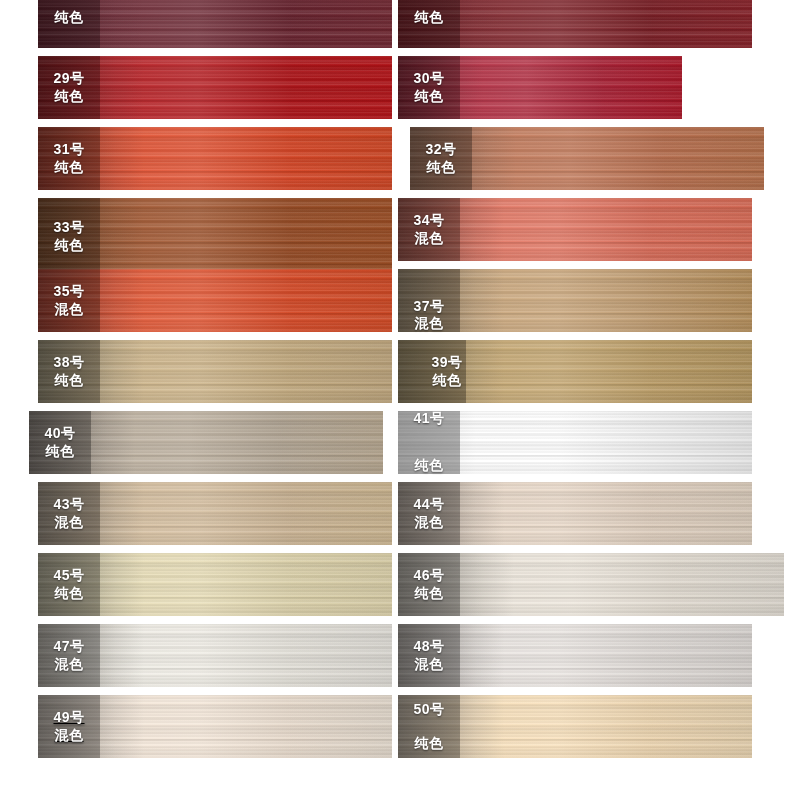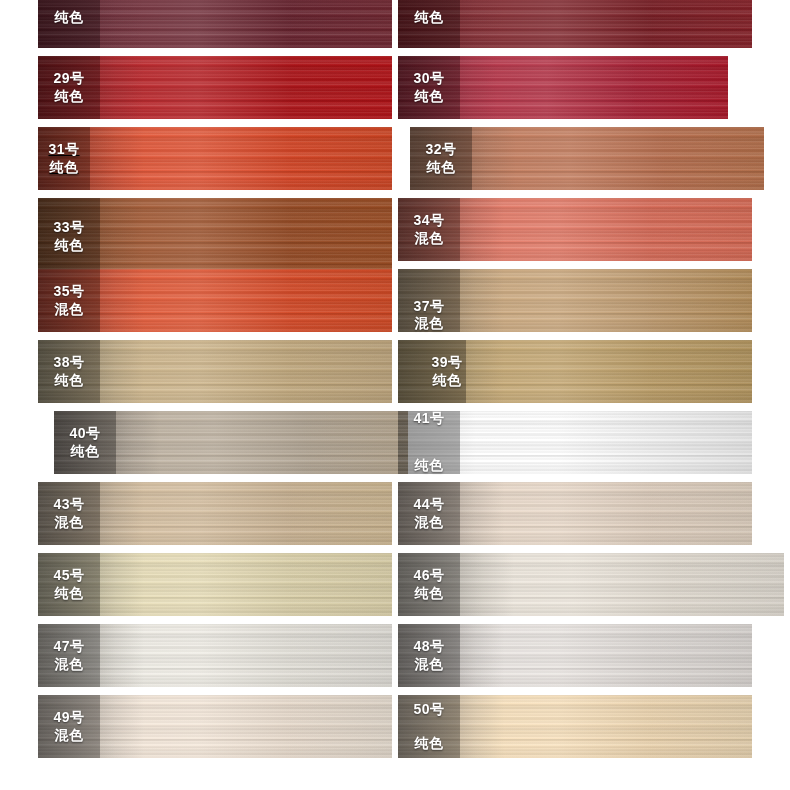--- a/index.html
+++ b/index.html
@@ -103,38 +103,38 @@
       <div class="swatch" style="background: linear-gradient(to right, rgb(125, 27, 32) 0%, rgb(181, 21, 26) 30%, rgb(181, 21, 26) 70%, rgb(195, 20, 25) 100%);">
         <div class="fiber"></div>
         <div class="fiber2"></div>
         <div class="sheen"></div>
       </div>
       <div class="label-cell" style="width: 62px; background: rgba(0, 0, 0, 0.3);">
         <span class="num">29号</span>
         <span class="kind">纯色</span>
       </div>
     </div>
-    <div class="swatch-row" style="left: 398px; top: 56px; width: 330px; height: 63px;">
+    <div class="swatch-row" style="left: 398px; top: 56px; width: 284px; height: 63px;">
       <div class="swatch" style="background: linear-gradient(to right, rgb(124, 34, 49) 0%, rgb(176, 37, 58) 30%, rgb(176, 37, 58) 70%, rgb(184, 24, 43) 100%);">
         <div class="fiber"></div>
         <div class="fiber2"></div>
         <div class="sheen"></div>
       </div>
       <div class="label-cell" style="width: 62px; background: rgba(0, 0, 0, 0.3);">
         <span class="num">30号</span>
         <span class="kind">纯色</span>
       </div>
     </div>
     <div class="swatch-row" style="left: 38px; top: 127px; width: 354px; height: 63px;">
       <div class="swatch" style="background: linear-gradient(to right, rgb(140, 51, 38) 0%, rgb(223, 72, 39) 30%, rgb(223, 72, 39) 70%, rgb(224, 74, 37) 100%);">
         <div class="fiber"></div>
         <div class="fiber2"></div>
         <div class="sheen"></div>
       </div>
-      <div class="label-cell" style="width: 52px; background: rgba(0, 0, 0, 0.3); text-decoration: underline;">
+      <div class="label-cell" style="width: 62px; background: rgba(0, 0, 0, 0.3);">
         <span class="num">31号</span>
         <span class="kind">纯色</span>
       </div>
     </div>
     <div class="swatch-row" style="left: 410px; top: 127px; width: 354px; height: 63px;">
       <div class="swatch" style="background: linear-gradient(to right, rgb(138, 100, 80) 0%, rgb(191, 115, 82) 30%, rgb(191, 115, 82) 70%, rgb(194, 119, 79) 100%);">
         <div class="fiber"></div>
         <div class="fiber2"></div>
         <div class="sheen"></div>
       </div>
@@ -202,21 +202,21 @@
       <div class="swatch" style="background: linear-gradient(to right, rgb(138, 124, 92) 0%, rgb(195, 164, 108) 30%, rgb(195, 164, 108) 70%, rgb(193, 161, 102) 100%);">
         <div class="fiber"></div>
         <div class="fiber2"></div>
         <div class="sheen"></div>
       </div>
       <div class="label-cell" style="width: 68px; background: rgba(0, 0, 0, 0.3); padding-left: 30px;">
         <span class="num">39号</span>
         <span class="kind">纯色</span>
       </div>
     </div>
-    <div class="swatch-row" style="left: 54px; top: 411px; width: 354px; height: 63px;">
+    <div class="swatch-row" style="left: 29px; top: 411px; width: 354px; height: 63px;">
       <div class="swatch" style="background: linear-gradient(to right, rgb(119, 112, 106) 0%, rgb(187, 174, 156) 30%, rgb(187, 174, 156) 70%, rgb(197, 180, 155) 100%);">
         <div class="fiber"></div>
         <div class="fiber2"></div>
         <div class="sheen"></div>
       </div>
       <div class="label-cell" style="width: 62px; background: rgba(0, 0, 0, 0.3);">
         <span class="num">40号</span>
         <span class="kind">纯色</span>
       </div>
     </div>
@@ -296,21 +296,21 @@
         <span class="num">48号</span>
         <span class="kind">混色</span>
       </div>
     </div>
     <div class="swatch-row" style="left: 38px; top: 695px; width: 354px; height: 63px;">
       <div class="swatch" style="background: linear-gradient(to right, rgb(163, 156, 148) 0%, rgb(244, 230, 215) 30%, rgb(244, 230, 215) 70%, rgb(246, 235, 221) 100%);">
         <div class="fiber"></div>
         <div class="fiber2"></div>
         <div class="sheen"></div>
       </div>
-      <div class="label-cell" style="width: 62px; background: rgba(0, 0, 0, 0.3);">
+      <div class="label-cell" style="width: 62px; background: rgba(0, 0, 0, 0.3); text-decoration: underline;">
         <span class="num">49号</span>
         <span class="kind">混色</span>
       </div>
     </div>
     <div class="swatch-row" style="left: 398px; top: 695px; width: 354px; height: 63px;">
       <div class="swatch" style="background: linear-gradient(to right, rgb(165, 155, 141) 0%, rgb(248, 223, 184) 30%, rgb(248, 223, 184) 70%, rgb(250, 227, 189) 100%);">
         <div class="fiber"></div>
         <div class="fiber2"></div>
         <div class="sheen"></div>
       </div>

